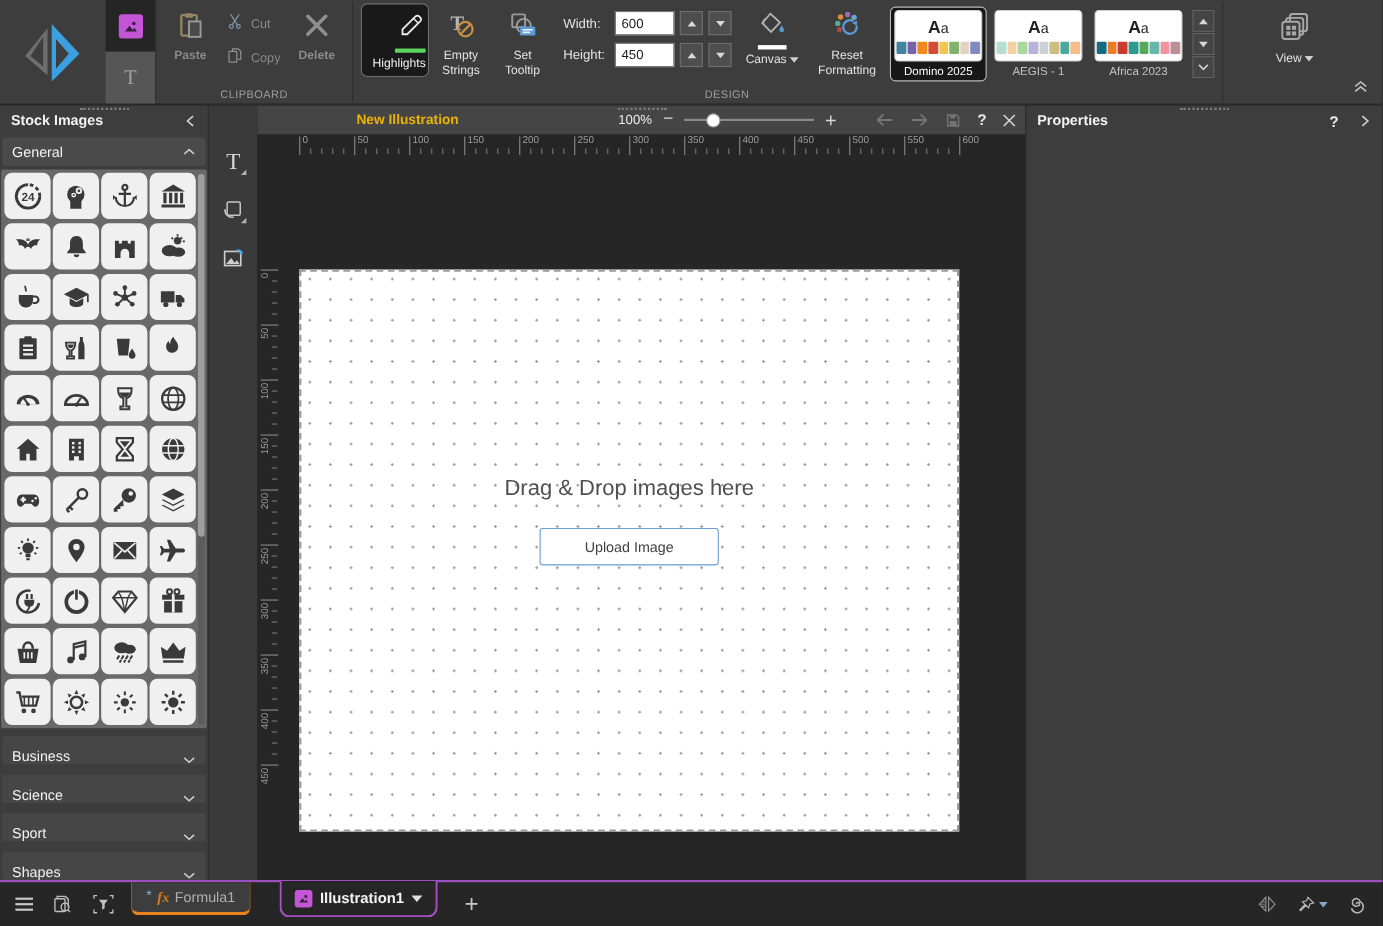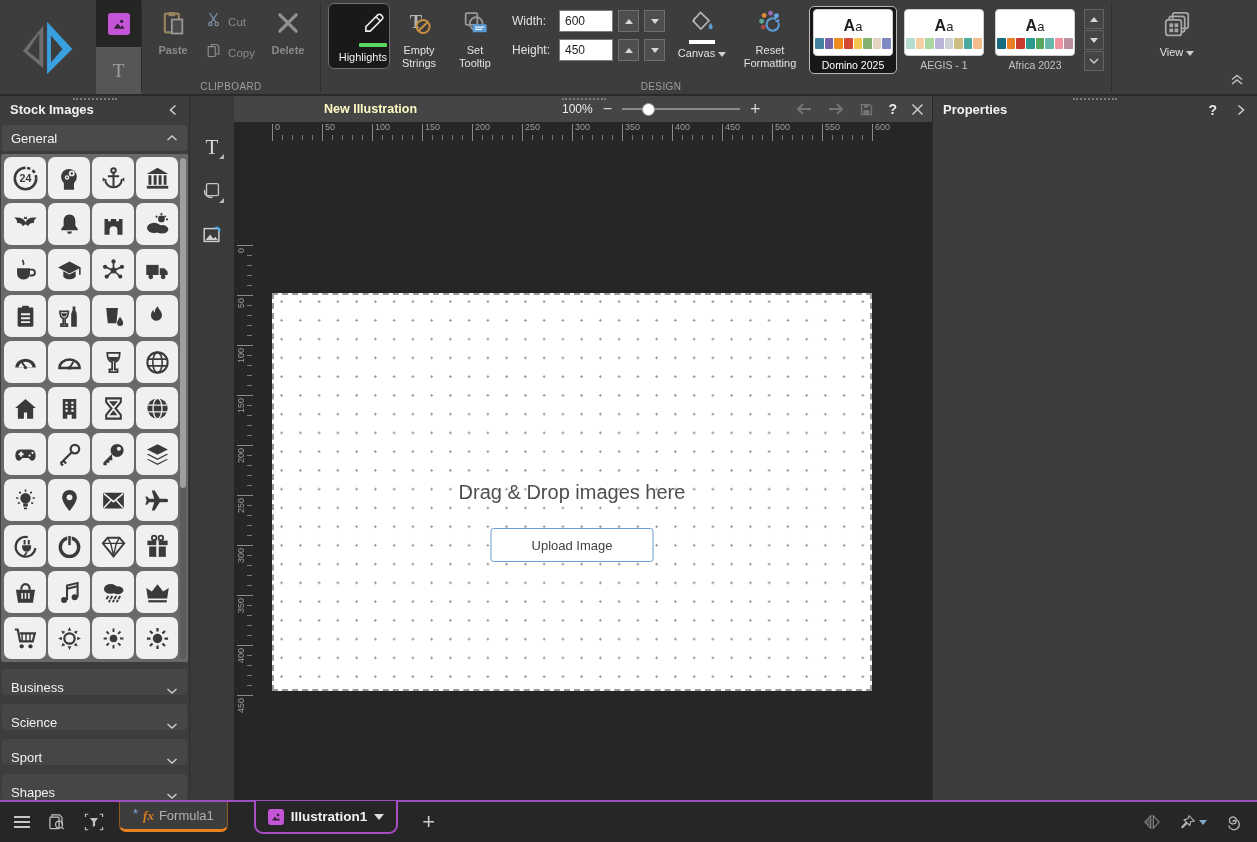--- a/index.html
+++ b/index.html
@@ -94,45 +94,45 @@
   .tool { width:30px; height:30px; display:flex; align-items:center; justify-content:center;
     position:relative; cursor:pointer; }
   .tool .corner { position:absolute; right:3px; bottom:3px; width:0; height:0;
     border-left:5px solid transparent; border-bottom:5px solid #b5b5b5; }
   .tool.ttool { font-family:"Liberation Serif",serif; font-size:21px; color:#d8d8d8; }
   
   .docarea { flex:1; position:relative; background:#262626; }
   .doc-header { height:26px; background:#454545; display:flex; align-items:center; position:relative; }
   .doc-header::before { content:''; position:absolute; top:2px; left:47%; width:44px;
     border-top:2px dotted #7d7d7d; }
-  .doc-title { margin-left:90px; font-size:12.5px; font-weight:bold; color:#fef9c3; }
+  .doc-title { margin-left:90px; font-size:12.5px; font-weight:bold; color:#eab308; }
   .zoomgrp { position:absolute; left:328px; top:0; height:26px; display:flex; align-items:center; gap:10px; }
   .zoomtxt { font-size:12px; color:#ececec; }
   .zbtn { color:#d5d5d5; font-size:16px; line-height:1; cursor:pointer; }
   .ztrack { width:118px; height:2px; background:#8a8a8a; position:relative; cursor:pointer; }
   .zthumb { position:absolute; top:-5.5px; left:20px; width:13px; height:13px; border-radius:50%;
     background:#ffffff; border:1px solid #999; }
   .navgrp { position:absolute; right:8px; top:0; height:26px; display:flex; align-items:center; gap:14px; }
   .navgrp .nv { cursor:pointer; display:flex; align-items:center; }
   .q-help { font-size:14px; font-weight:bold; color:#e8e8e8; }
   
   .h-ruler { position:absolute; left:0; top:26px; right:0; height:22px; }
   .h-ruler .maj { position:absolute; top:2px; width:1px; height:17px; background:#8a8a8a; }
   .h-ruler .min { position:absolute; top:13px; width:1px; height:5px; background:#777; }
   .h-ruler .lbl { position:absolute; top:0px; font-size:9px; color:#9d9d9d; }
   .v-ruler { position:absolute; left:0; top:48px; bottom:0; width:22px; }
   .v-ruler .maj { position:absolute; left:3px; height:1px; width:16px; background:#8a8a8a; }
   .v-ruler .min { position:absolute; left:13px; height:1px; width:5px; background:#777; }
   .v-ruler .lbl { position:absolute; left:2px; font-size:9px; color:#9d9d9d;
     writing-mode:vertical-rl; transform:rotate(180deg); }
   
-  .canvas { position:absolute; left:38px; top:149px; width:600px; height:398px;
+  .canvas { position:absolute; left:38px; top:149px; width:600px; height:511px;
     background:#ffffff; border:2px dashed #9a9a9a;
     background-image:radial-gradient(circle, #9a9a9a 1px, rgba(0,0,0,0) 1.3px);
-    background-size:18.75px 18.75px; background-position:17px 16px;margin-top:48px; }
+    background-size:18.75px 18.75px; background-position:17px 16px; }
   .drop-text { position:absolute; top:186px; left:0; right:0; text-align:center;
     font-size:20px; color:#4f4f4f; }
   .upload-btn { position:absolute; top:233px; left:50%; transform:translateX(-50%);
     width:163px; height:34px; background:#fff; border:1px solid #6b9bd2; border-radius:3px;
     font-size:13px; color:#3f3f3f; display:flex; align-items:center; justify-content:center; cursor:pointer; }
   
   .props { width:325px; background:#3d3d3d; border-left:1px solid #2a2a2a; display:flex; flex-direction:column; }
   .props .panel-header::before { left:50%; }
   .props-body { flex:1; }
   

